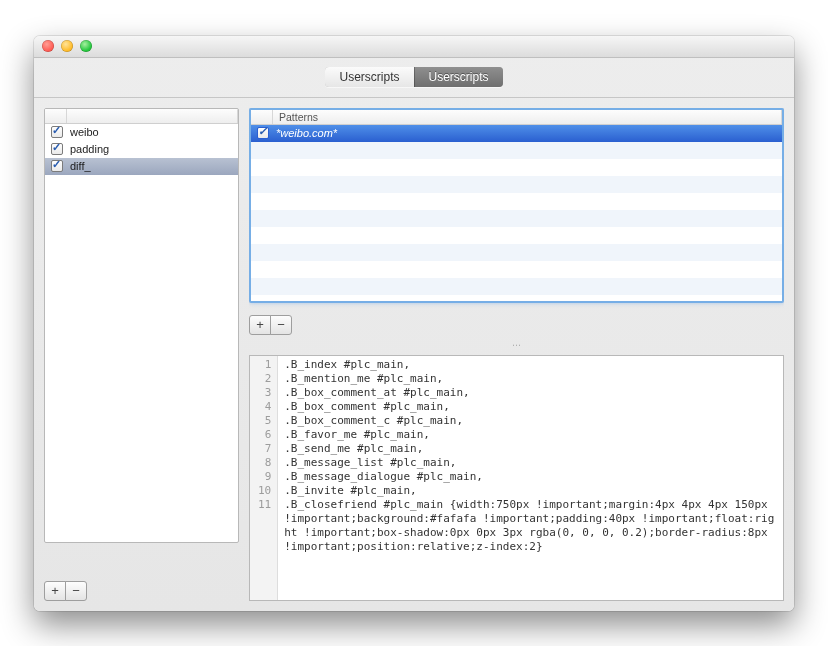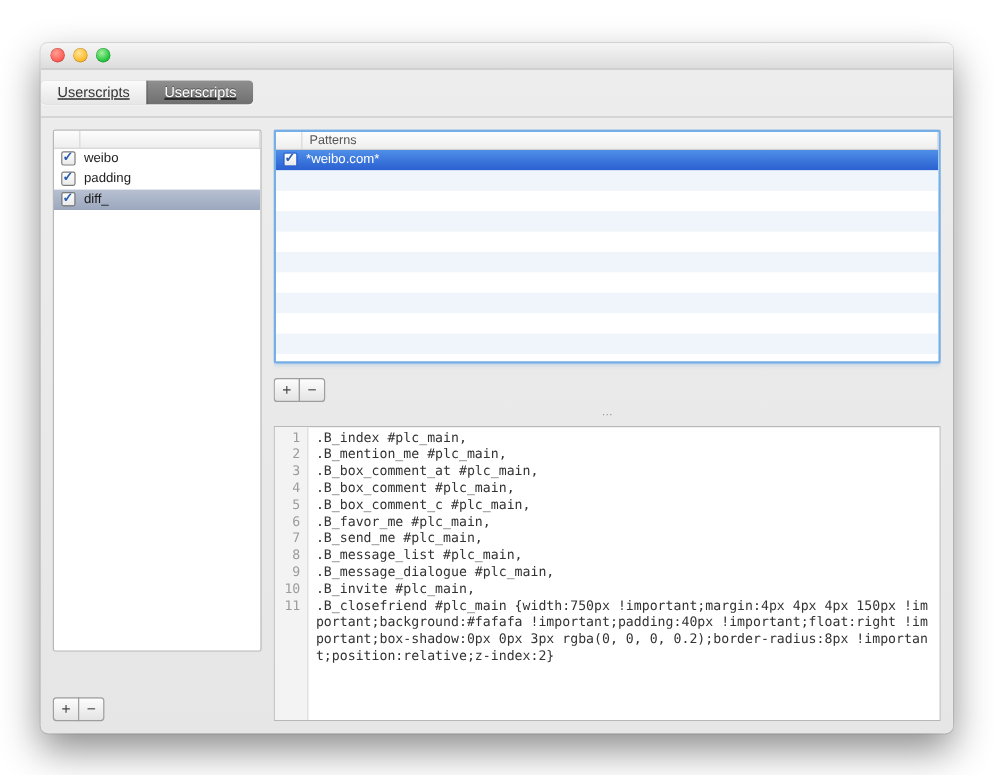--- a/index.html
+++ b/index.html
@@ -37,23 +37,22 @@
     box-shadow: inset 0 0 0 .5px rgba(0,0,0,.25);
   }
   .tl-close { background: radial-gradient(circle at 40% 35%, #ff9f95, #ff5f57 60%, #e33e32); }
   .tl-min   { background: radial-gradient(circle at 40% 35%, #ffe39a, #ffbd2e 60%, #dd9a13); }
   .tl-zoom  { background: radial-gradient(circle at 40% 35%, #a6f0a0, #28c840 60%, #17a72e); }
 
   .tabs-row {
     height: 40px;
     display: flex;
     align-items: center;
-    justify-content: flex-start;
+    justify-content: center;
     border-bottom: 1px solid #c6c6c6;
-    text-decoration: underline;
   }
   .seg {
     display: inline-flex;
     border-radius: 4px;
     overflow: hidden;
     box-shadow: 0 1px 0 rgba(255,255,255,.6), inset 0 0 0 1px rgba(0,0,0,.25);
   }
   .seg button {
     border: none;
     padding: 3px 14px;
@@ -72,21 +71,21 @@
   .content {
     flex: 1;
     display: flex;
     padding: 10px;
     gap: 10px;
     overflow: hidden;
   }
 
   
   .sidebar {
-    width: 174px;
+    width: 195px;
     display: flex;
     flex-direction: column;
     gap: 32px;
   }
   .listframe {
     flex: 1;
     background: #fff;
     border: 1px solid #b8b8b8;
     border-radius: 2px;
     overflow: hidden;
@@ -181,20 +180,21 @@
     display: flex;
     align-items: center;
     height: 17px;
     padding: 0 4px;
     gap: 5px;
   }
   .prow:nth-child(even){ background:#f0f5fb; }
   .prow.selected {
     background: linear-gradient(#4f8fe8, #2a5fd0);
     color: #fff;
+    font-style: italic;
   }
   .prow .label { flex:1; font-size:11px; }
   .prow .chkbox-wrap { width:16px; display:flex; justify-content:center;}
   .prow.selected .chkbox { border-color:#2a5fd0;}
 
   .grip {
     height: 8px;
     display:flex;
     align-items:center;
     justify-content:center;

